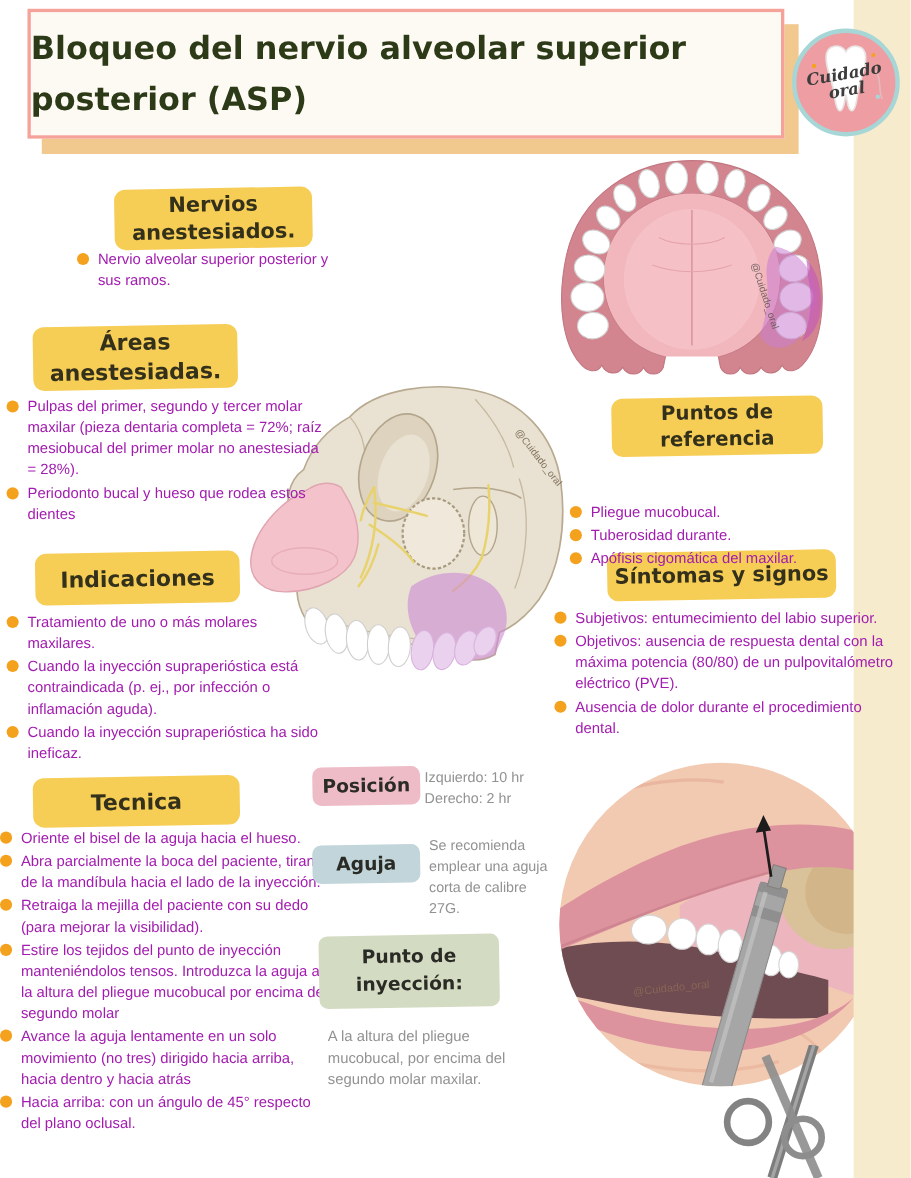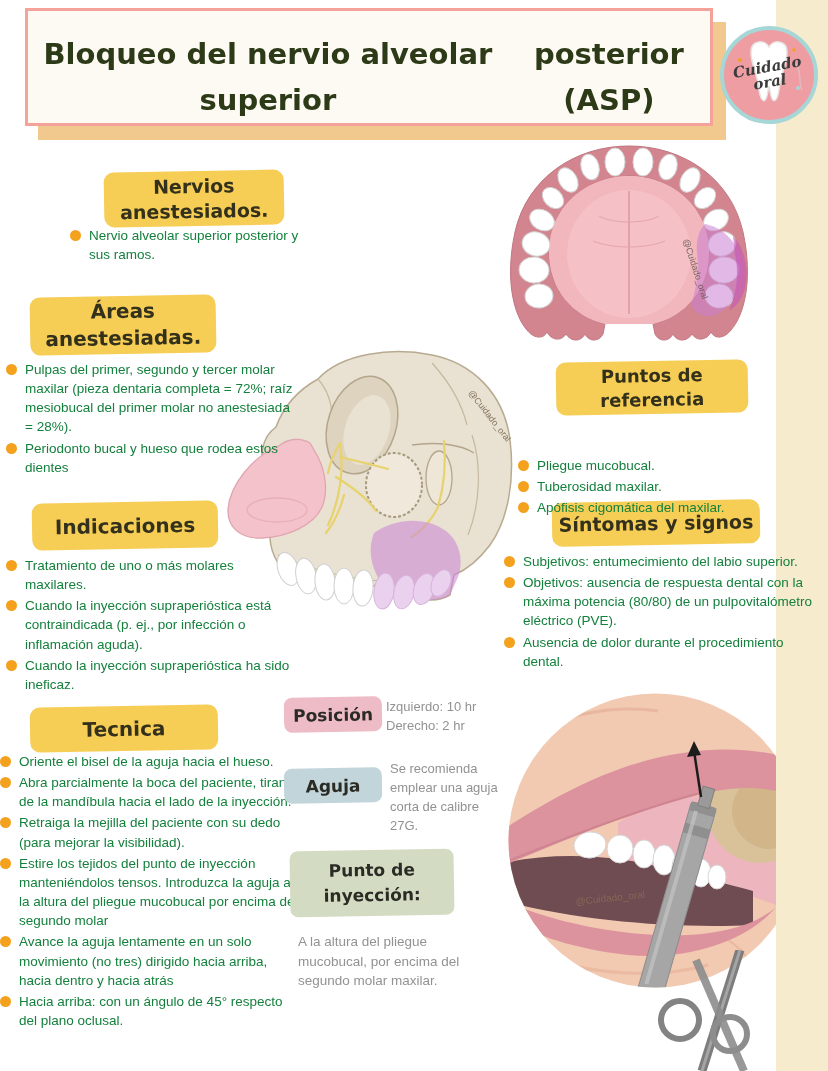--- a/index.html
+++ b/index.html
@@ -2,21 +2,21 @@
 <html><head>
 <meta charset="utf-8">
 <style>
   html,body{margin:0;padding:0;background:#ffffff;}
   #page{position:relative;width:828px;height:1071px;background:#ffffff;overflow:hidden;
         font-family:"Liberation Sans",sans-serif;}
   .abs{position:absolute;}
   
   .titlebox{left:25px;top:8px;width:682px;height:112px;background:#fdf9f3;
             border:3px solid #f5a29a;box-shadow:13px 14px 0 #f1c98f;z-index:2;
-            display:flex;flex-direction:row;justify-content:center;align-items:flex-end;}
+            display:flex;flex-direction:column;justify-content:center;align-items:flex-start;}
   .titletxt{font-family:"DejaVu Sans",sans-serif;font-weight:800;font-size:29px;
             line-height:46px;color:#2d3a17;text-align:center;}
   
   .stripe{left:776px;top:0;width:52px;height:1071px;background:#f6ebcd;z-index:1;}
   
   .logo{left:720px;top:26px;width:98px;height:98px;border-radius:50%;
         background:#ee9da2;border:4px solid #a7d6d6;box-sizing:border-box;z-index:6;
         display:flex;align-items:center;justify-content:center;}
   .logotext{position:absolute;text-align:center;transform:rotate(-10deg);
             font-family:"DejaVu Serif",serif;font-style:italic;font-weight:bold;
@@ -27,21 +27,21 @@
           font-family:"DejaVu Sans",sans-serif;font-weight:bold;color:#33301b;}
   
   .plabel{border-radius:8px;display:flex;flex-direction:column;justify-content:center;
           align-items:center;font-family:"DejaVu Sans",sans-serif;font-weight:bold;
           color:#2b2b25;z-index:2;}
   
   .blist{z-index:2;}
   .bitem{display:flex;margin-bottom:2px;}
   .dot{width:11px;height:11px;border-radius:50%;background:#f4a11d;
        margin:4px 8px 0 0;flex:0 0 auto;}
-  .btxt{color:#15803d;font-size:13.5px;line-height:1.42;}
+  .btxt{color:#a21caf;font-size:13.5px;line-height:1.42;}
   .note{color:#929292;font-size:13px;line-height:1.45;z-index:2;}
   
   .footer{left:14px;top:1085px;color:#4659c6;font-size:9.5px;letter-spacing:.2px;z-index:2;font-style:italic;}
   .pagenum{left:732px;top:977px;width:80px;height:80px;border-radius:50%;background:#f3d092;
            z-index:5;display:flex;align-items:center;justify-content:center;
            font-family:"DejaVu Sans",sans-serif;font-weight:bold;font-size:30px;color:#22301a;}
   svg{display:block;}
 </style>
 </head>
 <body>
@@ -161,21 +161,21 @@
     </div>
 
   <div class="abs blist" style="left:518px;top:432px;width:300px;margin-top:24px;">
 
   <div class="bitem">
       <span class="dot"></span>
       <span class="btxt">Pliegue mucobucal.</span>
       </div>
       <div class="bitem">
       <span class="dot"></span>
-      <span class="btxt">Tuberosidad maxilar.</span>
+      <span class="btxt">Tuberosidad durante.</span>
       </div>
       <div class="bitem">
       <span class="dot"></span>
       <span class="btxt">Apófisis cigomática del maxilar.</span>
       </div>
     </div>
 
   <div class="abs blist" style="left:504px;top:552px;width:318px;">
 
   <div class="bitem">

